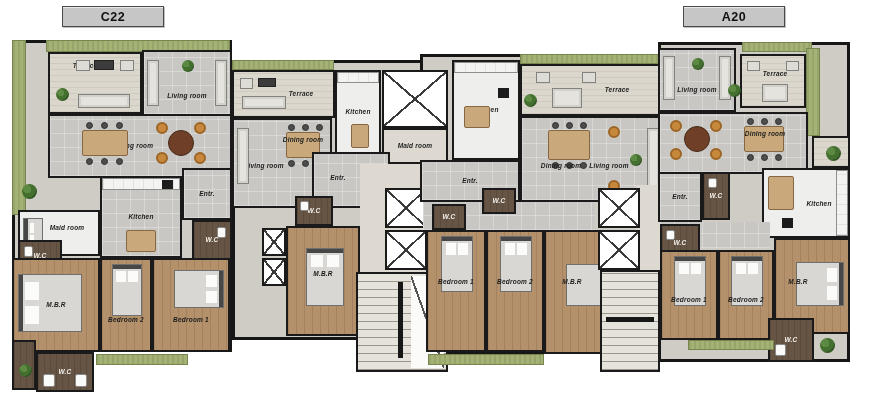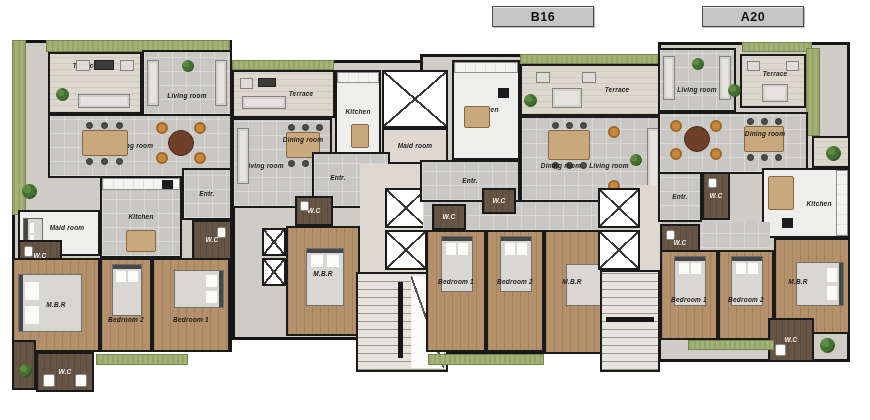--- a/index.html
+++ b/index.html
@@ -67,22 +67,22 @@
        background-image:repeating-linear-gradient(0deg,#9b968c 0 1px,transparent 1px 8px);}
   .rail{position:absolute;left:46%;top:8%;width:5px;height:80%;background:#161616;}
   .ramp{position:absolute;right:2px;top:2px;bottom:2px;width:38%;background:#fbfbfa;
        background-image:linear-gradient(to bottom left,transparent calc(50% - 1px),#555 calc(50% - 1px) calc(50% + 1px),transparent calc(50% + 1px));}
 </style>
 </head>
 <body>
 
 <div class="scene">
 
-  <div class="tag" style="left:492px;top:6px;">B16</div>
-  <div class="tag" style="left:683px;top:6px;margin-left:19px;">A20</div>
+  <div class="tag" style="left:62px;top:6px;">C22</div>
+  <div class="tag" style="left:683px;top:6px;">A20</div>
 
   <div class="underlay" style="left:12px;top:40px;width:220px;height:312px;"></div>
   <div class="underlay" style="left:232px;top:60px;width:223px;height:280px;"></div>
   <div class="underlay" style="left:420px;top:54px;width:245px;height:300px;"></div>
   <div class="underlay" style="left:658px;top:42px;width:192px;height:320px;"></div>
 
   <div class="room green nob" style="left:46px;top:40px;width:184px;height:12px;"></div>
   <div class="room green nob" style="left:12px;top:40px;width:14px;height:175px;"></div>
 
   <div class="room terr" style="left:48px;top:52px;width:94px;height:62px;">

